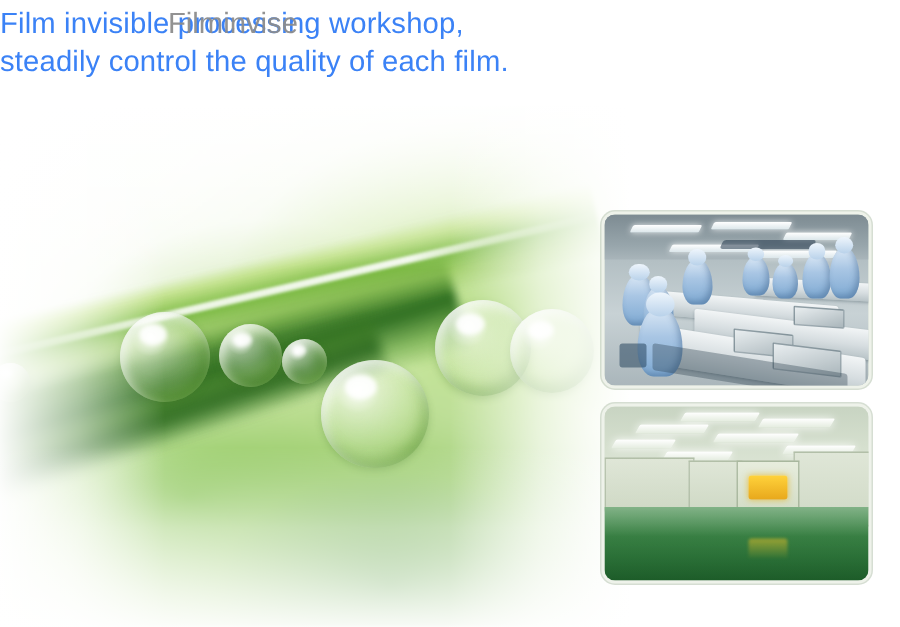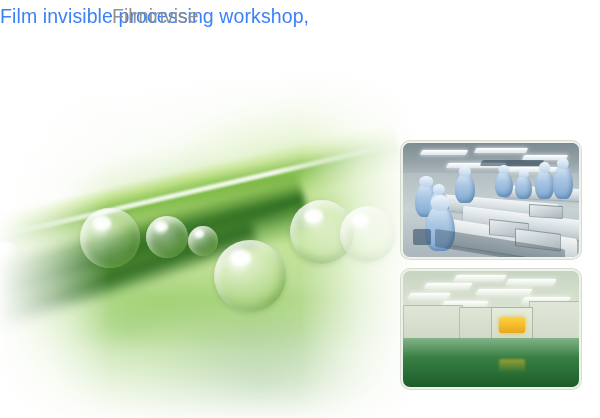--- a/index.html
+++ b/index.html
@@ -318,20 +318,23 @@
     <div class="fade-white-top"></div>
     <div class="fade-white-left"></div>
     <div class="fade-white-right"></div>
     <div class="fade-white-bottom"></div>
   </div>
 
   <div class="headline">
     <div class="headline-line">
       <div class="hl-under">Film invisible processing workshop,</div>
     </div>
+    <div class="headline-line">
+      <div class="hl-under">steadily control the quality of each film.</div>
+    </div>
   </div>
   <div class="ghost ghost-1">Filminvise</div>
 
   <div class="photo-card" id="photo-cleanroom-workers">
     <div class="photo-inner">
       <div class="w-room"></div>
       <div class="w-ceiling"></div>
 
       <div class="w-light" style="left:18px;  top:7px;  width:46px;"></div>
       <div class="w-light" style="left:72px;  top:5px;  width:52px;"></div>

